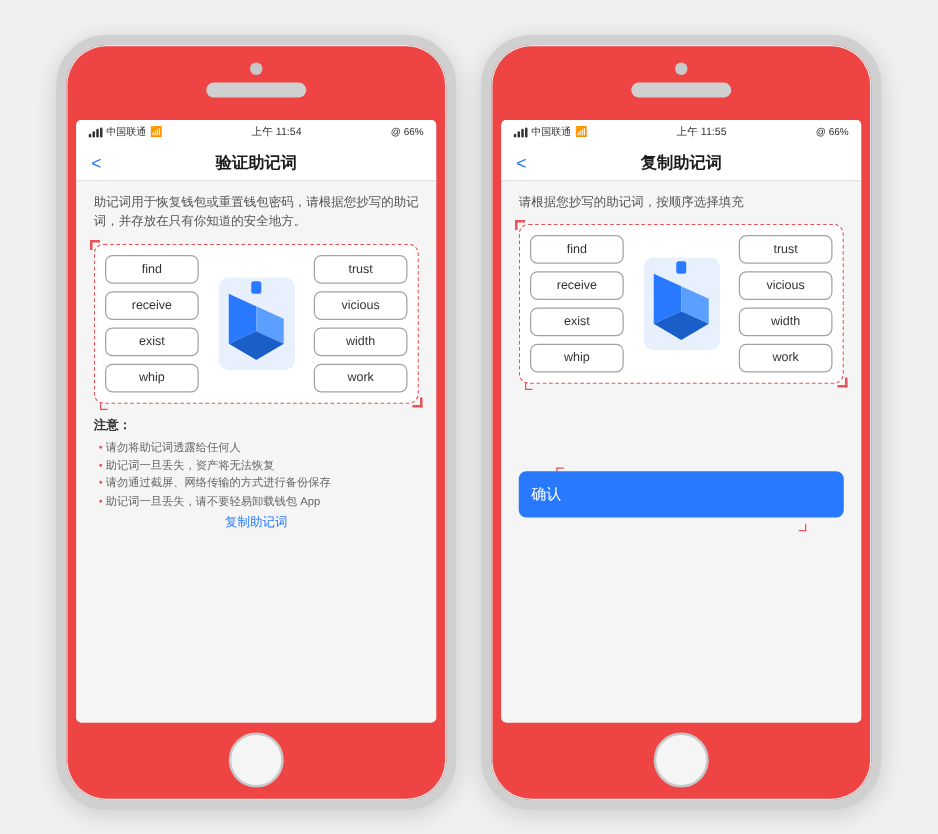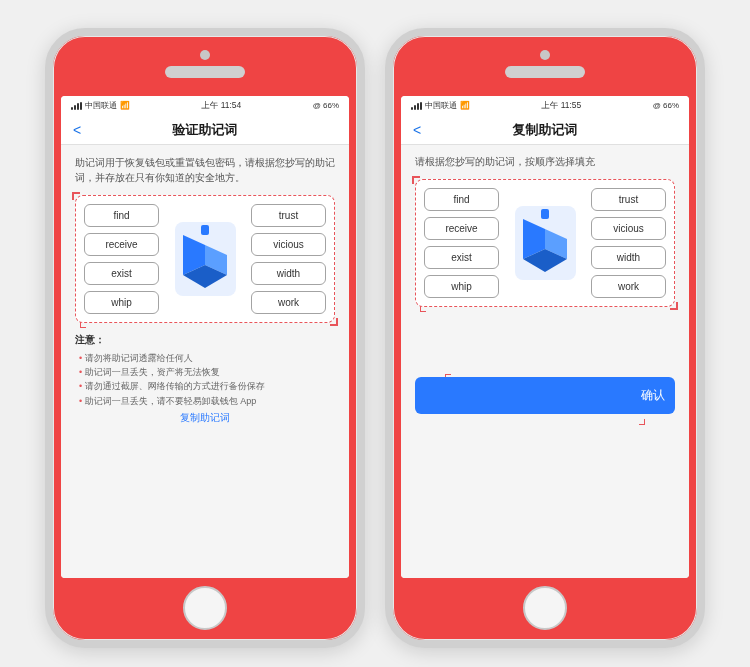--- a/index.html
+++ b/index.html
@@ -225,21 +225,21 @@
     
     .primary-button {
       width: 100%;
       padding: 10px;
       background: #2979ff;
       color: white;
       border: none;
       border-radius: 6px;
       font-size: 12px;
       cursor: pointer;
-      text-align: right;
+      text-align: left;
       margin-bottom: 8px;
       position: relative;
     }
 
     .secondary-link {
       text-align: center;
       font-size: 10px;
       color: #2979ff;
       cursor: pointer;
     }

